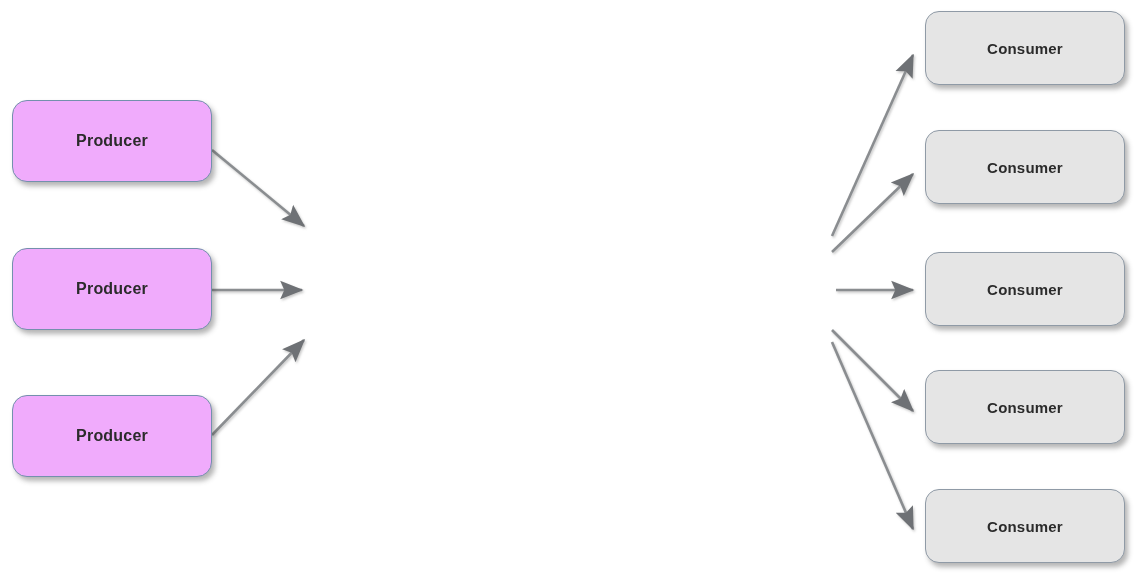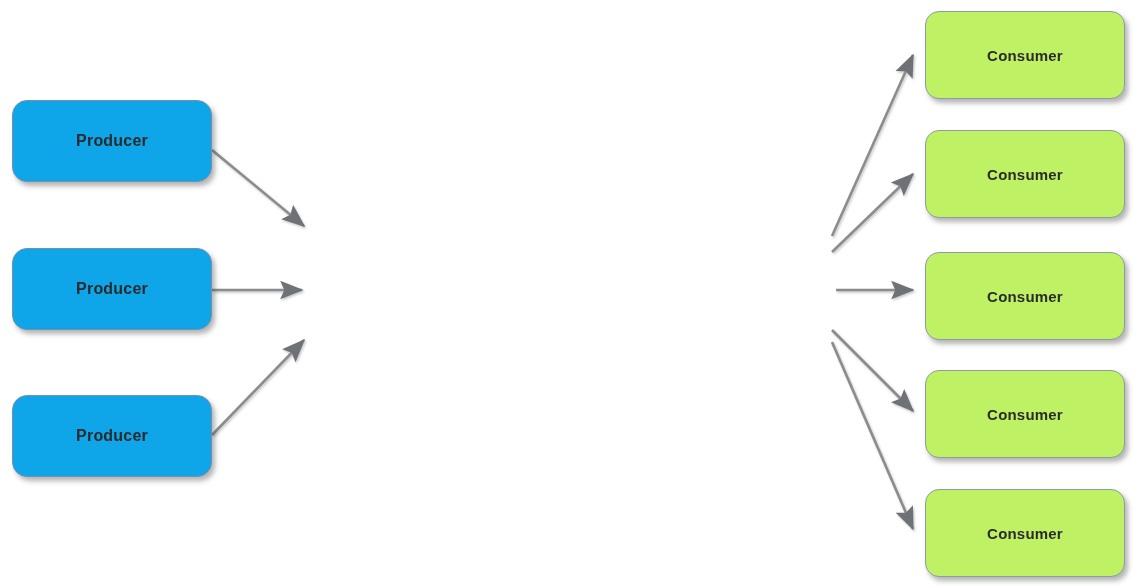--- a/index.html
+++ b/index.html
@@ -39,34 +39,34 @@
     font-weight: bold;
     color: #2b2b2b;
     letter-spacing: 0.2px;
     white-space: nowrap;
   }
 
   
   .producer {
     width: 200px;
     height: 82px;
-    background: #0ea5e9;
+    background: #f0abfc;
     border: 1px solid #7490ad;
     border-radius: 15px;
     box-shadow: 3px 4px 5px rgba(60,60,60,0.38);
   }
   .producer .node-label {
     font-size: 16px;
   }
 
   
   .consumer {
     width: 200px;
-    height: 88px;
-    background: #bef264;
+    height: 74px;
+    background: #e5e5e5;
     border: 1px solid #8f9aa6;
     border-radius: 14px;
     box-shadow: 3px 4px 5px rgba(60,60,60,0.38);
   }
   .consumer .node-label {
     font-size: 15px;
   }
 
   
   .queue-outer {

